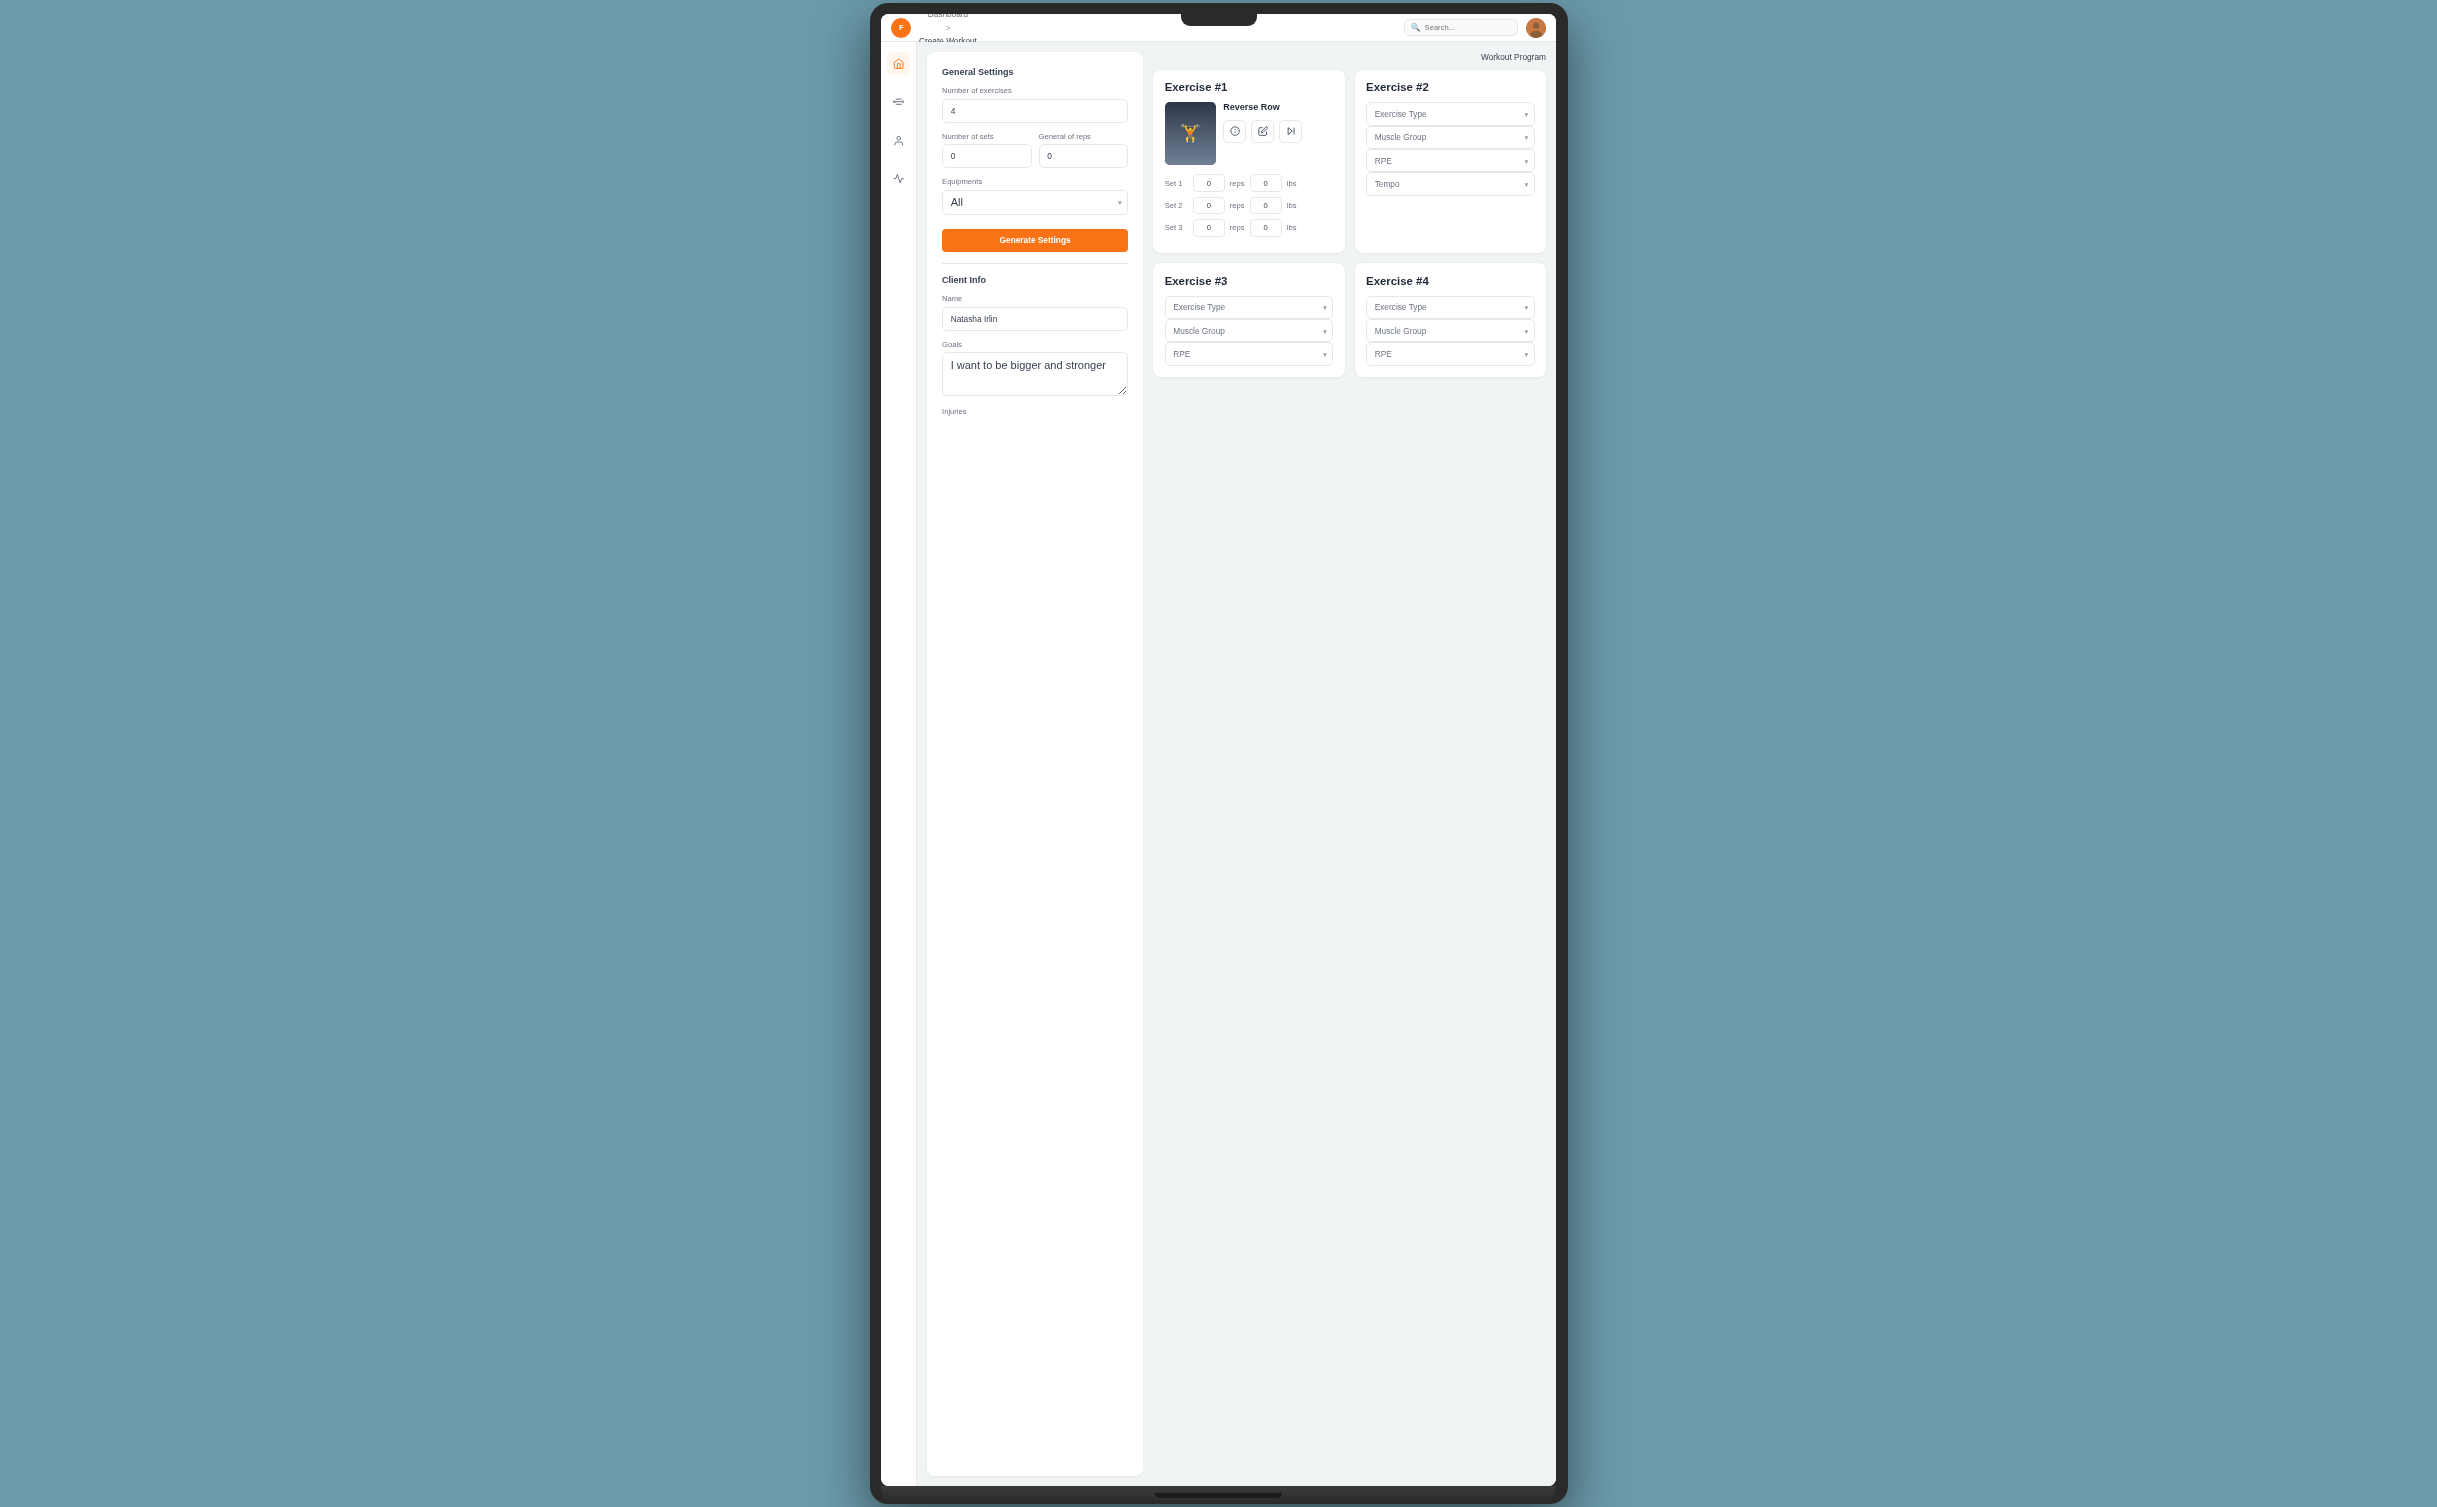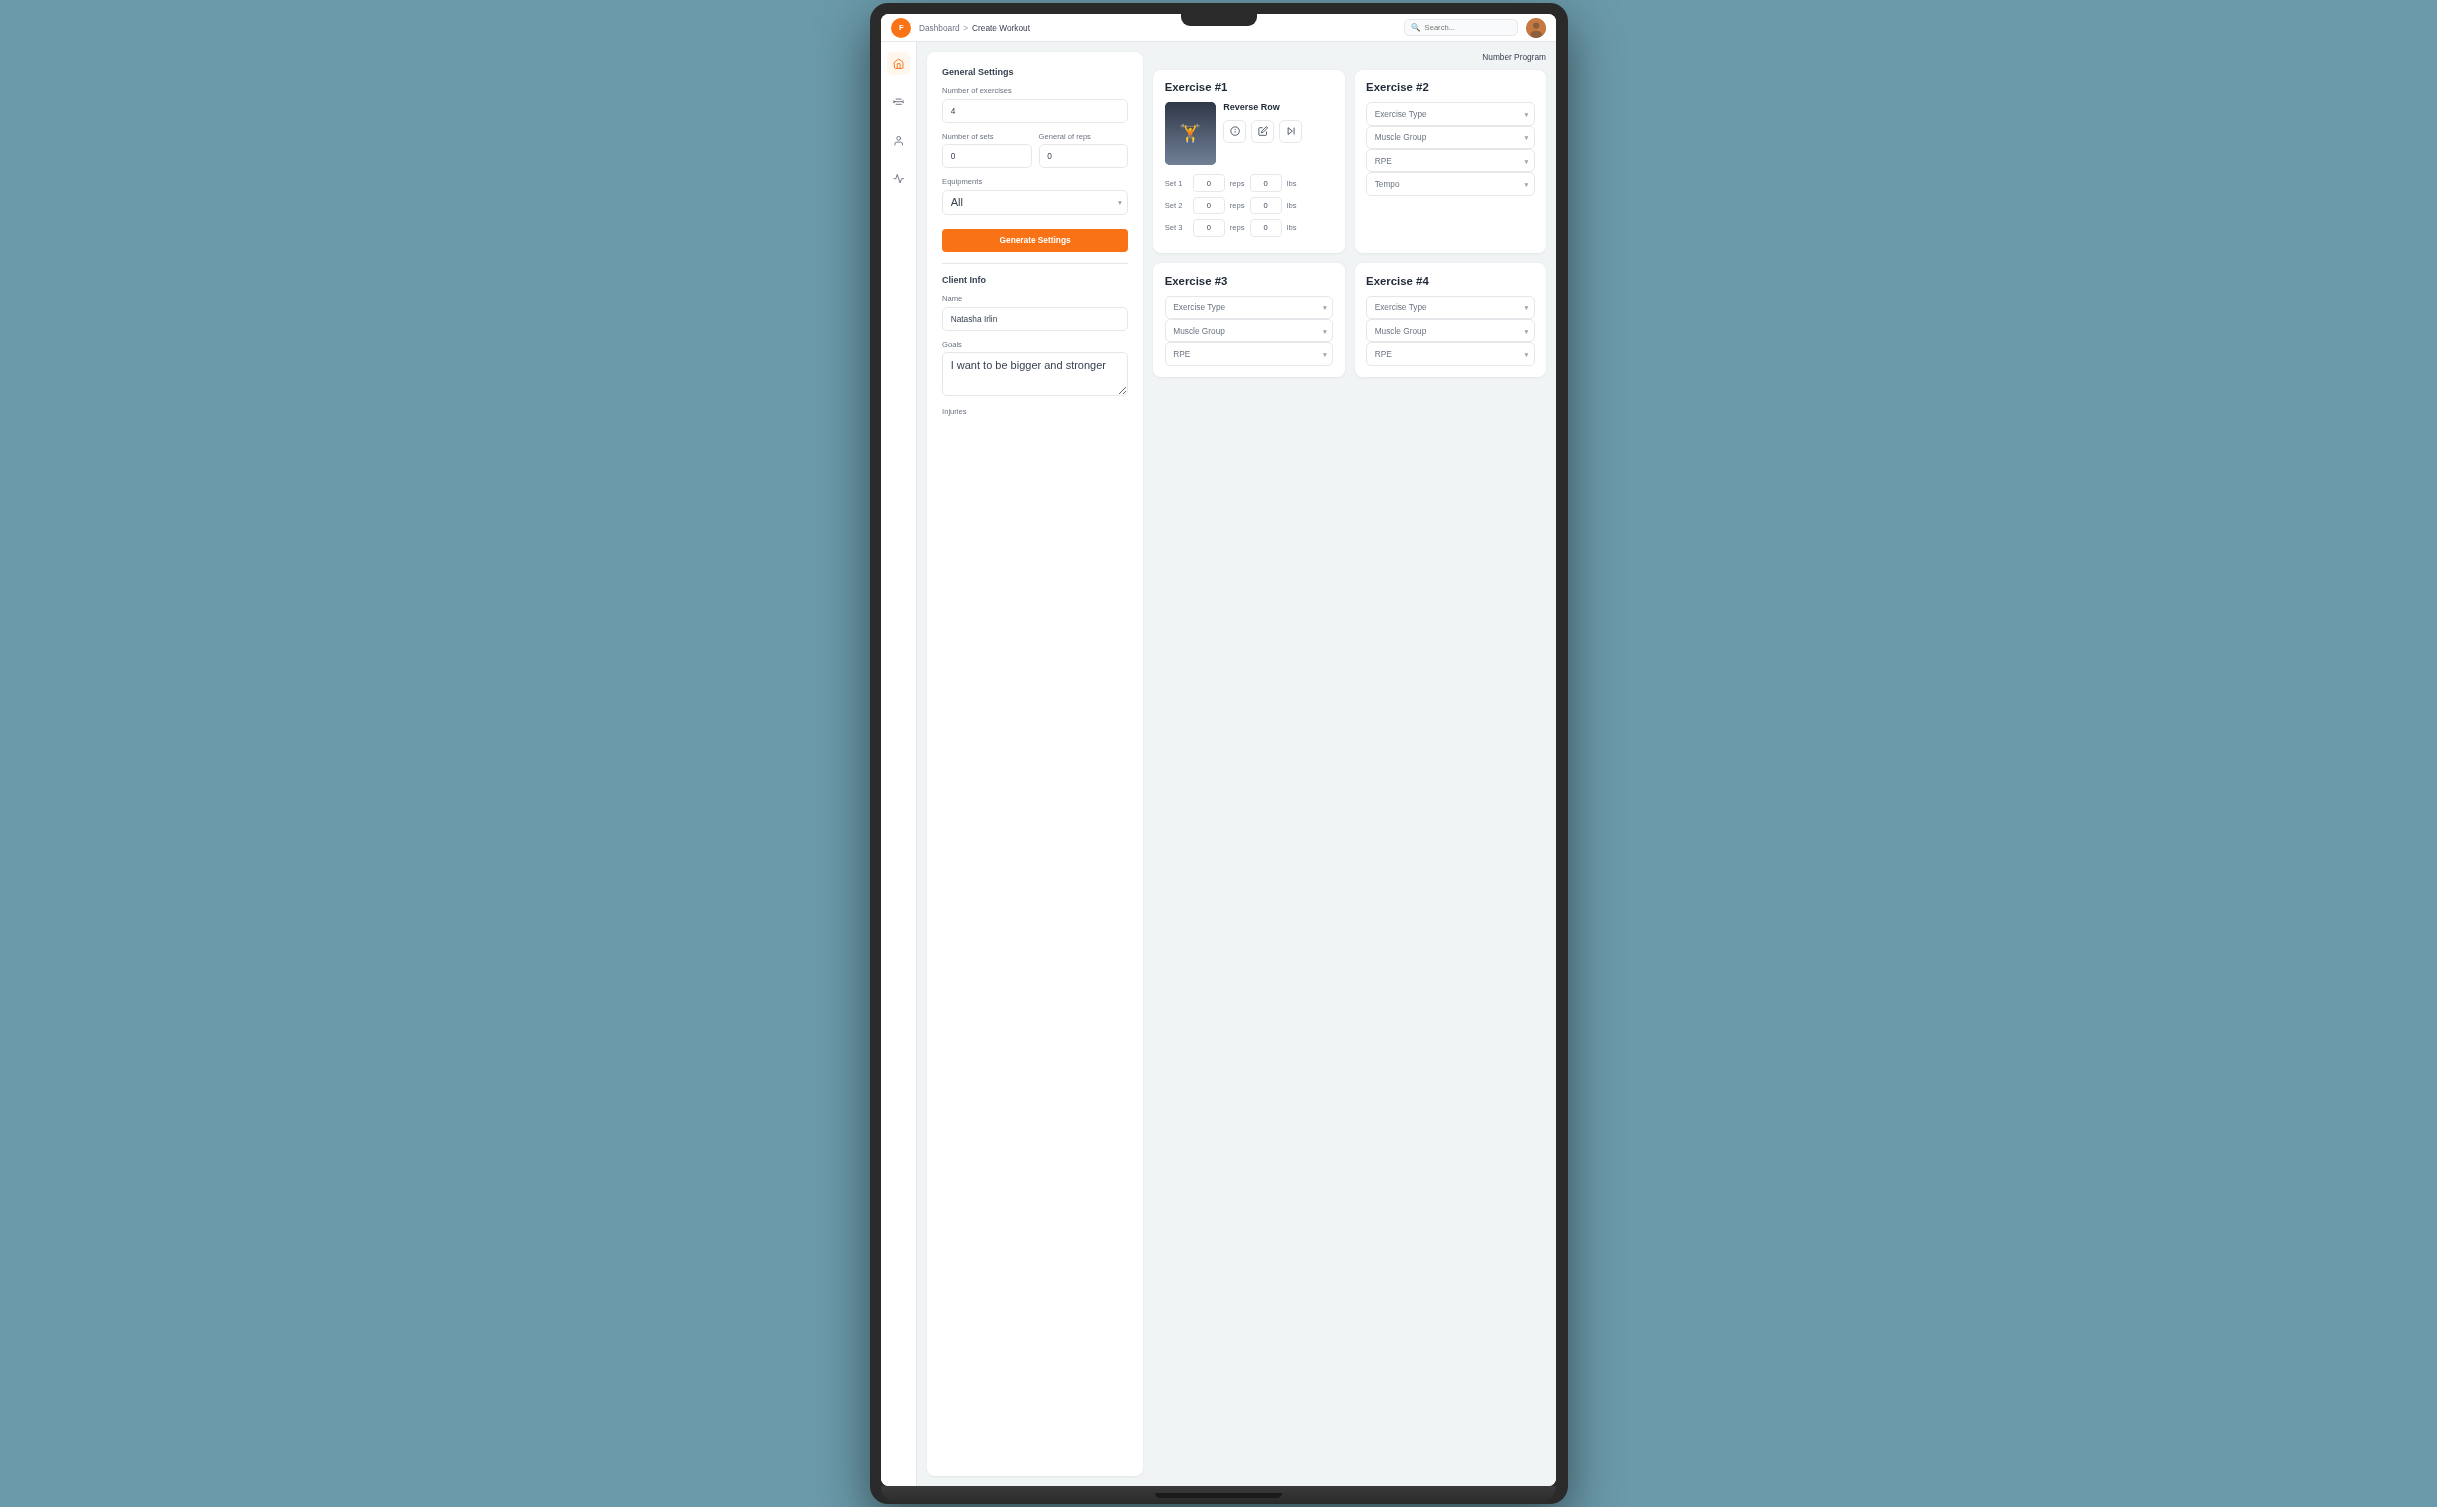--- a/index.html
+++ b/index.html
@@ -82,20 +82,21 @@
       font-weight: bold;
       flex-shrink: 0;
     }
 
     .breadcrumb {
       display: flex;
       align-items: center;
       gap: 3.8px;
       font-size: 8.3px;
       color: #374151;
+      flex-direction: column;
     }
 
     .breadcrumb-separator {
       color: #9ca3af;
     }
 
     .breadcrumb-current {
       color: #374151;
       font-weight: 500;
     }
@@ -570,21 +571,21 @@
             <textarea class="form-textarea" style="">I want to be bigger and stronger</textarea>
           </div>
 
           <div class="form-group">
             <div class="form-label">Injuries</div>
           </div>
         </div>
 
         <div class="right-panel">
           <div class="workout-program-header">
-            <span class="workout-program-label">Number Program</span>
+            <span class="workout-program-label">Workout Program</span>
           </div>
 
           <div class="exercises-grid">
 
             <div class="exercise-card">
               <div class="exercise-title">Exercise #1</div>
               <div class="exercise-info-row">
                 <div class="gym-image"></div>
                 <div class="exercise-name-actions">
                   <span class="exercise-name">Reverse Row</span>

